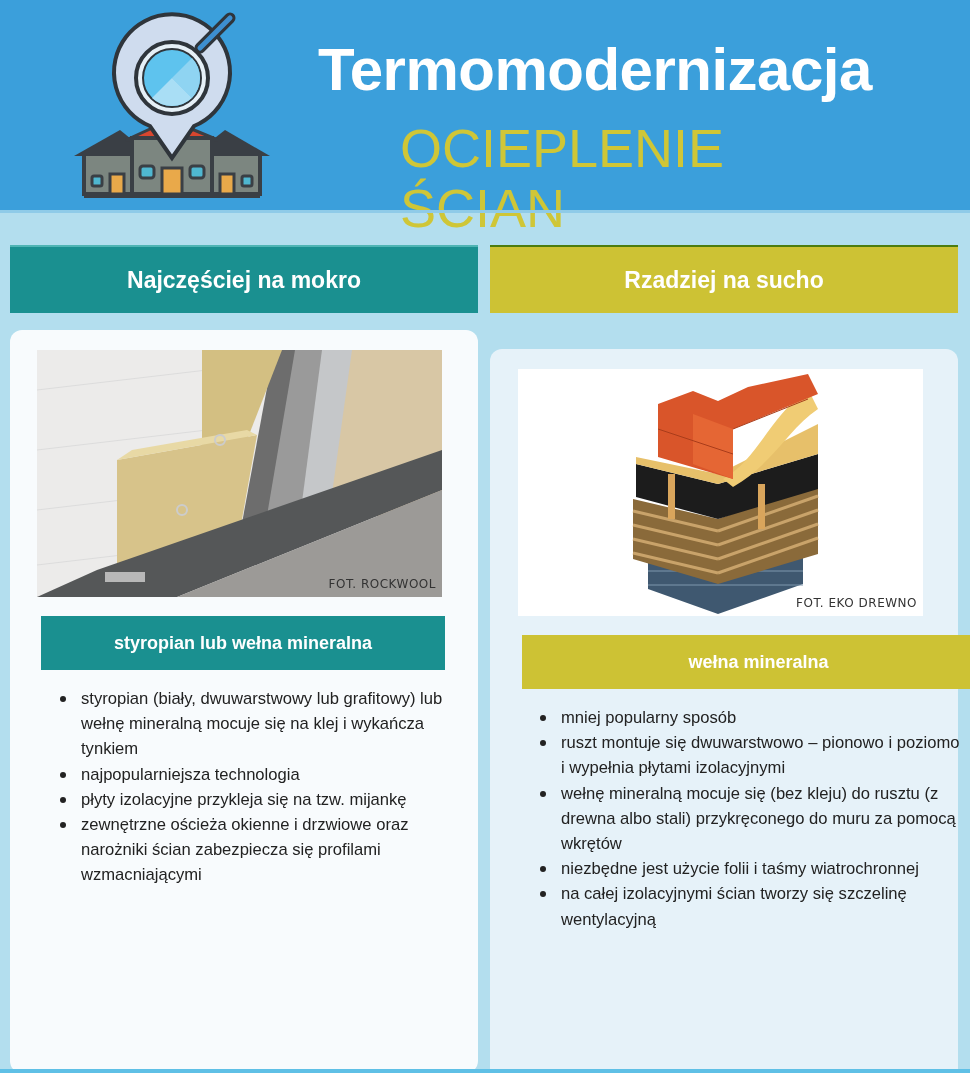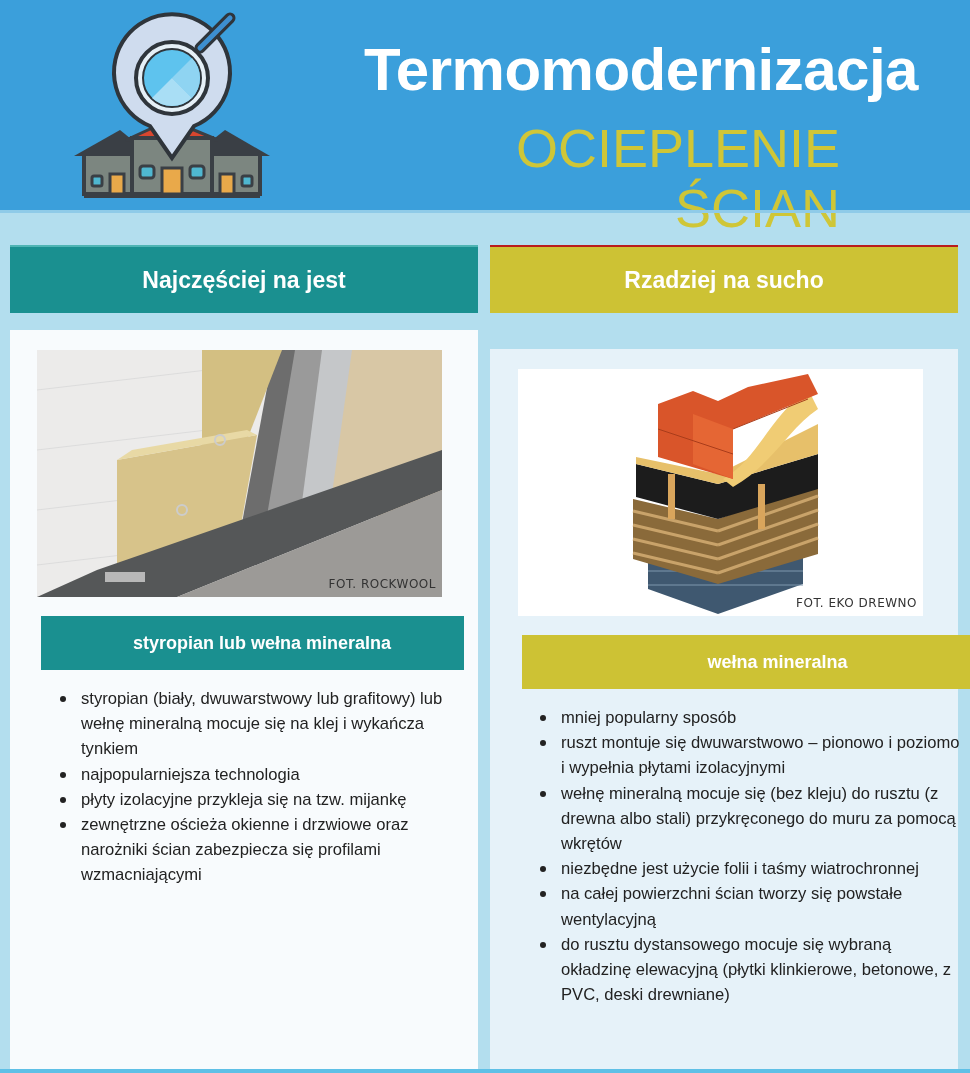--- a/index.html
+++ b/index.html
@@ -4,21 +4,20 @@
 <style>
   html, body { margin: 0; padding: 0; }
   body {
     width: 970px; height: 1073px; overflow: hidden; position: relative;
     background: #b3deee;
     font-family: "Liberation Sans", sans-serif;
   }
   .header {
     position: absolute; left: 0; top: 0; width: 970px; height: 210px;
     background: #3b9fdb;
-    text-align: right;
   }
   .header-bar-bottom {
     position: absolute; left: 0; top: 210px; width: 970px; height: 3px; background: #8fcbe8;
   }
   .logo { position: absolute; left: 70px; top: 8px; width: 205px; height: 192px; }
   .title {
     position: absolute; left: 318px; top: 30px; width: 600px;
     font-family: "Liberation Sans", sans-serif; font-weight: bold;
     font-size: 60px; color: #ffffff; letter-spacing: -0.5px; line-height: 80px;
   }
@@ -27,36 +26,36 @@
     font-family: "Liberation Sans", sans-serif; font-size: 54px;
     color: #cfc637; line-height: 60px; letter-spacing: 0px;
   }
   .col-head {
     position: absolute; top: 245px; height: 66px;
     display: flex; align-items: center; justify-content: center;
     color: #ffffff; font-weight: bold; font-size: 23px;
     font-family: "Liberation Sans", sans-serif;
   }
   .col-head.left { left: 10px; width: 468px; background: #1a9090; border-top: 2px solid #4fb4b4; }
-  .col-head.right { left: 490px; width: 468px; background: #cdc234; border-top: 2px solid #b91c1c; }
-  .panel { position: absolute; top: 330px; height: 743px; }
+  .col-head.right { left: 490px; width: 468px; background: #cdc234; border-top: 2px solid #4d7c0f; }
+  .panel { position: absolute; top: 330px; height: 743px; border-radius: 12px; }
   .panel.left { left: 10px; width: 468px; background: #f8fbfd; }
   .panel.right { left: 490px; width: 468px; background: #e6f2f9; margin-top: 19px; }
   .photo { position: absolute; top: 20px; height: 247px; overflow: hidden; }
   .panel.left .photo { left: 27px; width: 405px; background: #ececec; }
   .panel.right .photo { left: 28px; width: 405px; background: #ffffff; }
   .photo svg { display: block; }
   .credit {
     position: absolute; right: 6px; bottom: 6px; font-size: 12px; color: #333;
     letter-spacing: 0.5px; font-family: "DejaVu Sans", sans-serif;
   }
   .subhead {
     position: absolute; top: 286px; height: 54px;
     display: flex; align-items: center; justify-content: center;
-    color: #fff; font-weight: bold; font-size: 18px; padding-left: 19px;
+    color: #fff; font-weight: bold; font-size: 18px;
   }
   .panel.left .subhead { left: 31px; width: 404px; background: #1a9090; }
   .panel.right .subhead { left: 32px; width: 473px; background: #cdc234; }
   ul.bullets {
     position: absolute; top: 356px; margin: 0; padding: 0 0 0 28px;
     list-style: none; font-size: 16.6px; line-height: 25.2px; color: #222;
   }
   .panel.left ul.bullets { left: 43px; width: 395px; }
   .panel.right ul.bullets { left: 43px; width: 400px; }
   ul.bullets li { position: relative; }
@@ -98,21 +97,21 @@
     <circle cx="102" cy="70" r="29" fill="#5ec3ee" stroke="#2f353b" stroke-width="2"></circle>
     <path d="M102,70 L122,50 A29,29 0 0 1 122,90 Z" fill="#8fd4f2"></path>
     <path d="M102,70 L122,90 A29,29 0 0 1 82,90 Z" fill="#a9def5"></path>
   </svg>
   <div class="title">Termomodernizacja</div>
   <div class="subtitle">OCIEPLENIE ŚCIAN</div>
 </div>
 <div class="header-bar-bottom"></div>
 
 <div class="col-head left">
-  <span>Najczęściej na jest</span>
+  <span>Najczęściej na mokro</span>
 </div>
 <div class="panel left">
   <div class="photo">
     <svg width="405" height="247" viewBox="0 0 405 247" xmlns="http://www.w3.org/2000/svg">
       <rect width="405" height="247" fill="#ecebea"></rect>
       <g stroke="#dcdcdc" stroke-width="1">
         <line x1="0" y1="40" x2="170" y2="20"></line>
           <line x1="0" y1="100" x2="170" y2="80"></line>
         <line x1="0" y1="160" x2="170" y2="140"></line>
           <line x1="0" y1="215" x2="170" y2="195"></line>
@@ -188,18 +187,17 @@
     <span class="credit">FOT. EKO DREWNO</span>
   </div>
   <div class="subhead">
     <span>wełna mineralna</span>
   </div>
   <ul class="bullets">
     <li>mniej popularny sposób</li>
     <li>ruszt montuje się dwuwarstwowo – pionowo i poziomo i wypełnia płytami izolacyjnymi</li>
     <li>wełnę mineralną mocuje się (bez kleju) do rusztu (z drewna albo stali) przykręconego do muru za pomocą wkrętów</li>
     <li>niezbędne jest użycie folii i taśmy wiatrochronnej</li>
-    <li>na całej powierzchni ścian tworzy się powstałe wentylacyjną</li>
-    <li>do rusztu dystansowego mocuje się wybraną okładzinę elewacyjną (płytki klinkierowe, betonowe, z PVC, deski drewniane)</li>
+    <li>na całej izolacyjnymi ścian tworzy się szczelinę wentylacyjną</li>
   </ul>
 </div>
 
 <div class="bottom-line"></div>
 
 </body></html>

